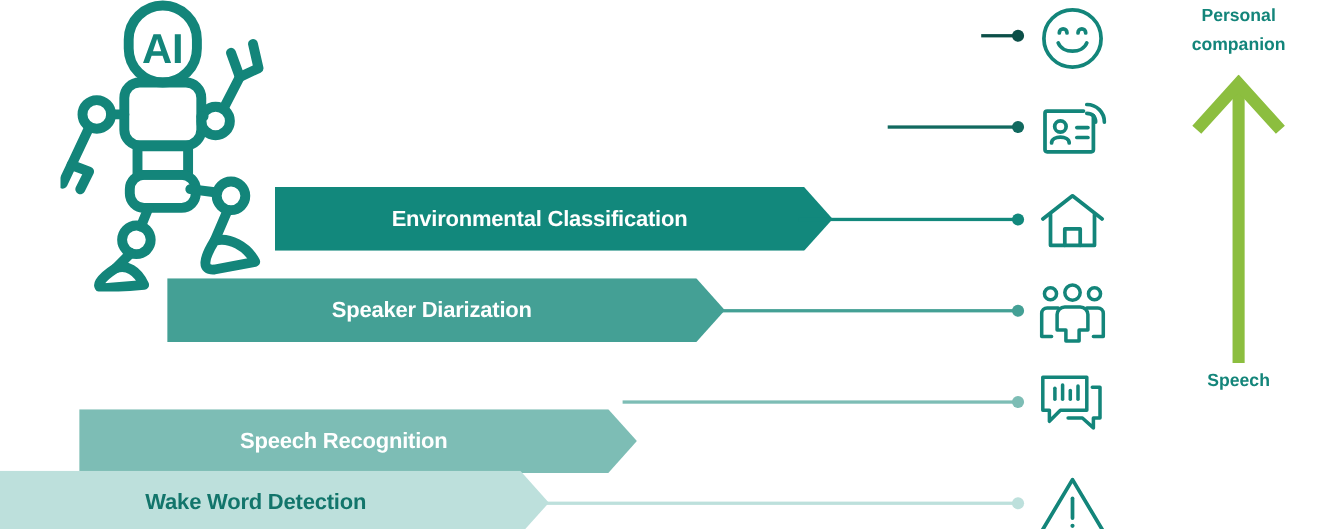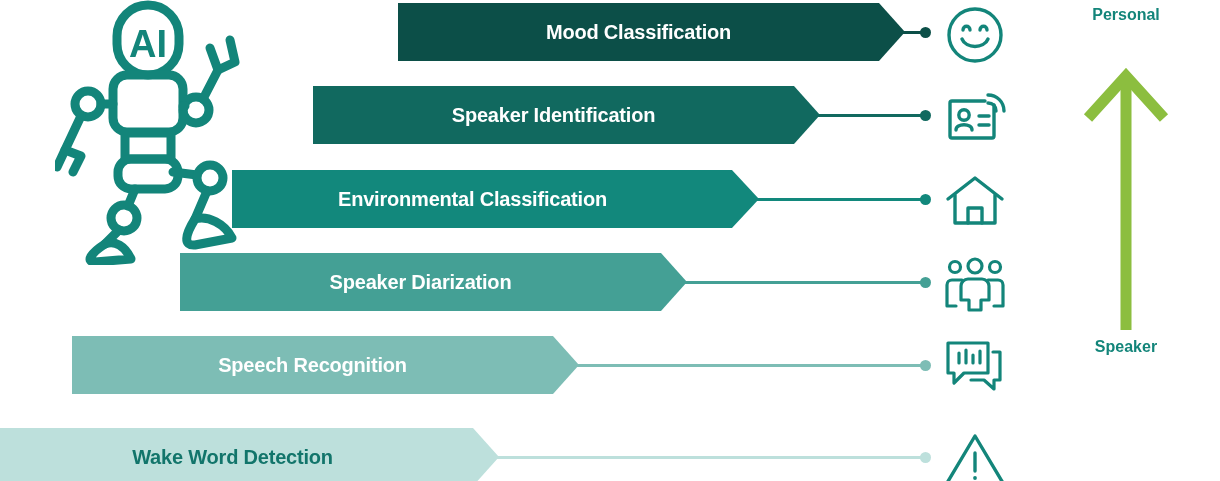--- a/index.html
+++ b/index.html
@@ -138,101 +138,89 @@
       <line x1="118" y1="172" x2="142" y2="175"></line>
       <circle cx="155" cy="178" r="13"></circle>
       <line x1="152" y1="191" x2="140" y2="219"></line>
       <path d="M140 219 C130 235 128 246 140 245 L177 238 C170 224 153 215 140 219 Z"></path>
 
       <text x="93" y="57" text-anchor="middle" font-family="Liberation Sans, sans-serif" font-size="38" font-weight="bold" fill="#13857a" stroke="none">AI</text>
     </svg>
   </div>
 
   <div class="row" id="row-0" style="top: 3px;">
-    <div class="bar-wrap" id="barwrap-0" style="left: 398px; width: 507px;">
-      <svg class="bar" id="barsvg-0" preserveAspectRatio="none" viewBox="0 0 100 58">
-        <polygon id="barpoly-0" points="0,0 94.87179487179488,0 100,29 94.87179487179488,58 0,58" fill="#0c4f48"></polygon>
-      </svg>
-      <div class="bar-label" id="barlabel-0" style="width: 481px; color: rgb(255, 255, 255);">Mood Classification</div>
-    </div>
     <div class="connector" id="conn-0" style="left: 892px; width: 32px; background: rgb(12, 79, 72);"></div>
     <div class="dot" id="dot-0" style="left: 920px; background: rgb(12, 79, 72);"></div>
     <div class="icon-slot">
       <svg viewBox="0 0 62 58" width="62" height="58" fill="none" stroke="#13857a" stroke-width="3.4" stroke-linecap="round" stroke-linejoin="round">
         <circle cx="31" cy="29" r="26"></circle>
         <path d="M19 24 C19 19 26 19 26 24"></path>
         <path d="M36 24 C36 19 43 19 43 24"></path>
         <path d="M18 33 C22 43 40 43 44 33"></path>
       </svg>
     </div>
   </div>
 
   <div class="row" id="row-1" style="top: 86px;">
-    <div class="bar-wrap" id="barwrap-1" style="left: 313px; width: 507px;">
-      <svg class="bar" id="barsvg-1" preserveAspectRatio="none" viewBox="0 0 100 58">
-        <polygon id="barpoly-1" points="0,0 94.87179487179488,0 100,29 94.87179487179488,58 0,58" fill="#11695f"></polygon>
-      </svg>
-      <div class="bar-label" id="barlabel-1" style="width: 481px; color: rgb(255, 255, 255);">Speaker Identification</div>
-    </div>
     <div class="connector" id="conn-1" style="left: 807px; width: 117px; background: rgb(17, 105, 95);"></div>
     <div class="dot" id="dot-1" style="left: 920px; background: rgb(17, 105, 95);"></div>
     <div class="icon-slot">
       <svg viewBox="0 0 62 58" width="62" height="58" fill="none" stroke="#13857a" stroke-width="3.4" stroke-linecap="round" stroke-linejoin="round">
         <path d="M50 16 L50 47 A2 2 0 0 1 48 49 L8 49 A2 2 0 0 1 6 47 L6 14 A2 2 0 0 1 8 12 L41 12"></path>
         <circle cx="20" cy="26" r="5.2"></circle>
         <path d="M12 41 C12 34 28 34 28 41"></path>
         <line x1="35" y1="27" x2="45" y2="27"></line>
         <line x1="35" y1="36" x2="45" y2="36"></line>
         <path d="M44 14 C49 14 52 17 52 22"></path>
         <path d="M44 6 C53 6 60 13 60 22"></path>
       </svg>
     </div>
   </div>
 
   <div class="row" id="row-2" style="top: 170px;">
-    <div class="bar-wrap" id="barwrap-2" style="left: 232px; width: 507px; padding-left: 20px;">
+    <div class="bar-wrap" id="barwrap-2" style="left: 250px; width: 507px;">
       <svg class="bar" id="barsvg-2" preserveAspectRatio="none" viewBox="0 0 100 58">
         <polygon id="barpoly-2" points="0,0 94.87179487179488,0 100,29 94.87179487179488,58 0,58" fill="#12887c"></polygon>
       </svg>
       <div class="bar-label" id="barlabel-2" style="width: 481px; color: rgb(255, 255, 255);">Environmental Classification</div>
     </div>
     <div class="connector" id="conn-2" style="left: 726px; width: 198px; background: rgb(18, 136, 124);"></div>
     <div class="dot" id="dot-2" style="left: 920px; background: rgb(18, 136, 124);"></div>
     <div class="icon-slot">
       <svg viewBox="0 0 62 58" width="62" height="58" fill="none" stroke="#13857a" stroke-width="3.4" stroke-linecap="round" stroke-linejoin="round">
         <polyline points="4,26 31,5 58,26"></polyline>
         <polyline points="11,22 11,50 51,50 51,22"></polyline>
         <polyline points="24,50 24,35 38,35 38,50"></polyline>
       </svg>
     </div>
   </div>
 
   <div class="row" id="row-3" style="top: 253px;">
-    <div class="bar-wrap" id="barwrap-3" style="left: 152px; width: 507px; margin-left: 28px;">
+    <div class="bar-wrap" id="barwrap-3" style="left: 152px; width: 507px;">
       <svg class="bar" id="barsvg-3" preserveAspectRatio="none" viewBox="0 0 100 58">
         <polygon id="barpoly-3" points="0,0 94.87179487179488,0 100,29 94.87179487179488,58 0,58" fill="#44a095"></polygon>
       </svg>
       <div class="bar-label" id="barlabel-3" style="width: 481px; color: rgb(255, 255, 255);">Speaker Diarization</div>
     </div>
     <div class="connector" id="conn-3" style="left: 646px; width: 278px; background: rgb(68, 160, 149);"></div>
     <div class="dot" id="dot-3" style="left: 920px; background: rgb(68, 160, 149);"></div>
     <div class="icon-slot">
       <svg viewBox="0 0 62 58" width="62" height="58" fill="none" stroke="#13857a" stroke-width="3.2" stroke-linecap="round" stroke-linejoin="round">
         <circle cx="11" cy="11" r="5.5"></circle>
         <circle cx="51" cy="11" r="5.5"></circle>
         <circle cx="31" cy="10" r="7"></circle>
         <path d="M18 24 L8 24 A5 5 0 0 0 3 29 L3 50 L12 50"></path>
         <path d="M44 24 L54 24 A5 5 0 0 1 59 29 L59 50 L50 50"></path>
         <path d="M24 23 A7 7 0 0 0 17 30 L17 44 L25 44 L25 54 L37 54 L37 44 L45 44 L45 30 A7 7 0 0 0 38 23 Z"></path>
       </svg>
     </div>
   </div>
 
   <div class="row" id="row-4" style="top: 336px;">
-    <div class="bar-wrap" id="barwrap-4" style="left: 72px; width: 507px;">
+    <div class="bar-wrap" id="barwrap-4" style="left: 72px; width: 507px; margin-top: 36px;">
       <svg class="bar" id="barsvg-4" preserveAspectRatio="none" viewBox="0 0 100 58">
         <polygon id="barpoly-4" points="0,0 94.87179487179488,0 100,29 94.87179487179488,58 0,58" fill="#7dbdb5"></polygon>
       </svg>
       <div class="bar-label" id="barlabel-4" style="width: 481px; color: rgb(255, 255, 255);">Speech Recognition</div>
     </div>
     <div class="connector" id="conn-4" style="left: 566px; width: 358px; background: rgb(125, 189, 181);"></div>
     <div class="dot" id="dot-4" style="left: 920px; background: rgb(125, 189, 181);"></div>
     <div class="icon-slot">
       <svg viewBox="0 0 62 58" width="62" height="58" fill="none" stroke="#13857a" stroke-width="3.2" stroke-linecap="round" stroke-linejoin="round">
         <path d="M4 4 L44 4 L44 34 L20 34 L10 44 L10 34 L4 34 Z"></path>
@@ -258,26 +246,27 @@
       <svg viewBox="0 0 62 58" width="62" height="58" fill="none" stroke="#13857a" stroke-width="3.4" stroke-linecap="round" stroke-linejoin="round">
         <path d="M31 5 L59 52 A2 2 0 0 1 57 55 L5 55 A2 2 0 0 1 3 52 Z"></path>
         <line x1="31" y1="22" x2="31" y2="40"></line>
         <circle cx="31" cy="47" r="1.9" fill="#13857a" stroke="none"></circle>
       </svg>
     </div>
   </div>
 
   <div class="rail-text" id="rail-top" style="color: rgb(19, 133, 122);">
     <div>Personal</div>
+    <div>companion</div>
   </div>
 
   <div class="rail-arrow">
     <svg viewBox="0 0 112 262" width="112" height="262" fill="none" stroke="#8cbe3f" stroke-width="11" stroke-linecap="butt" stroke-linejoin="miter">
       <line x1="56" y1="262" x2="56" y2="10"></line>
       <polyline points="18,50 56,8 94,50"></polyline>
     </svg>
   </div>
 
   <div class="rail-text" id="rail-bottom" style="color: rgb(19, 133, 122);">
-    <div>Speaker</div>
+    <div>Speech</div>
   </div>
 
 </div>
 
 </body></html>

